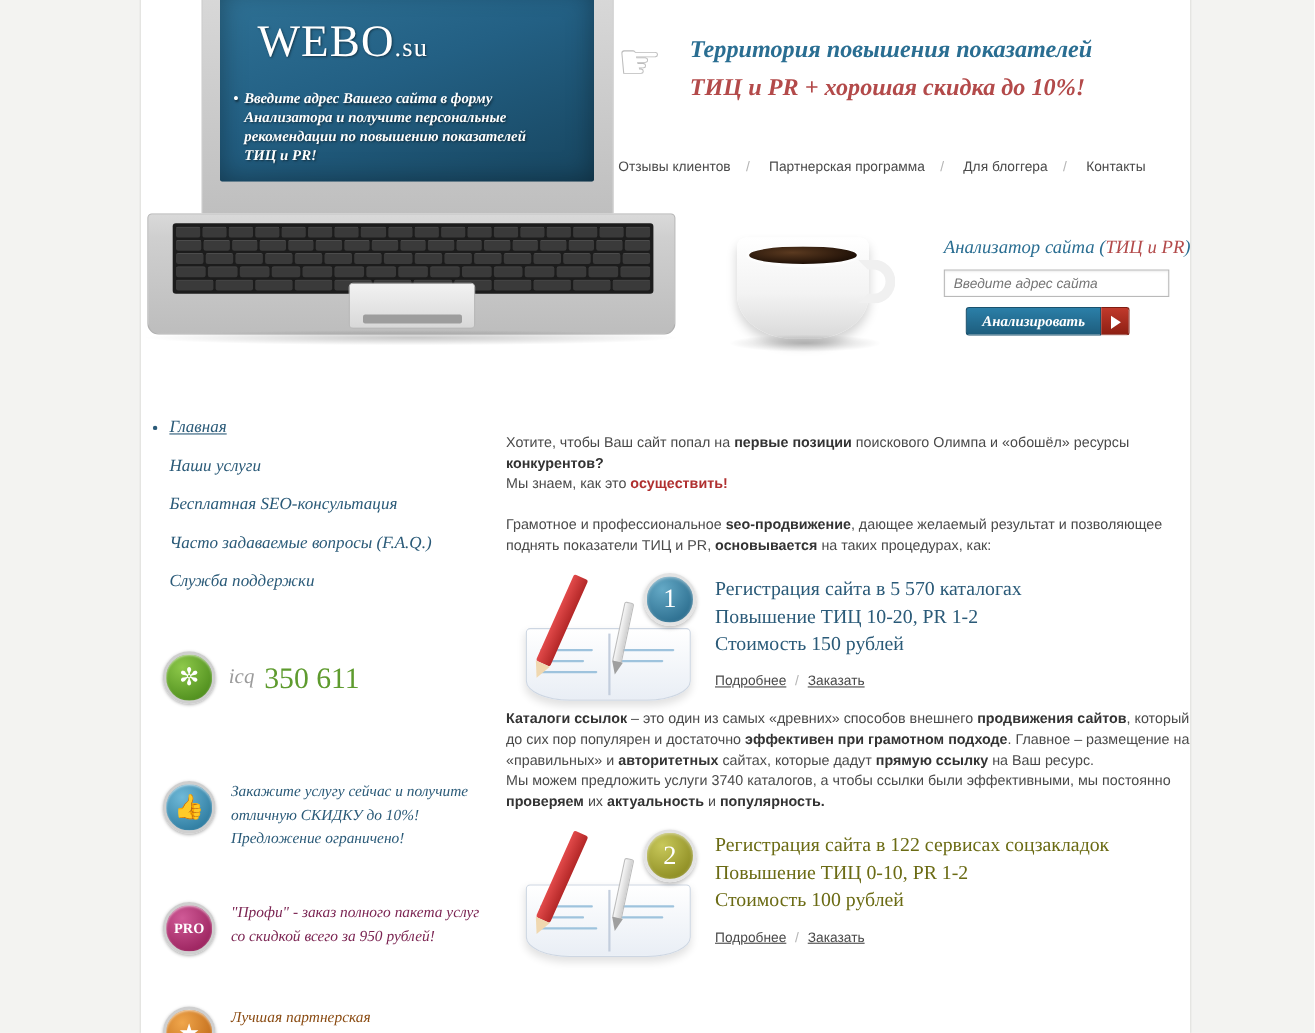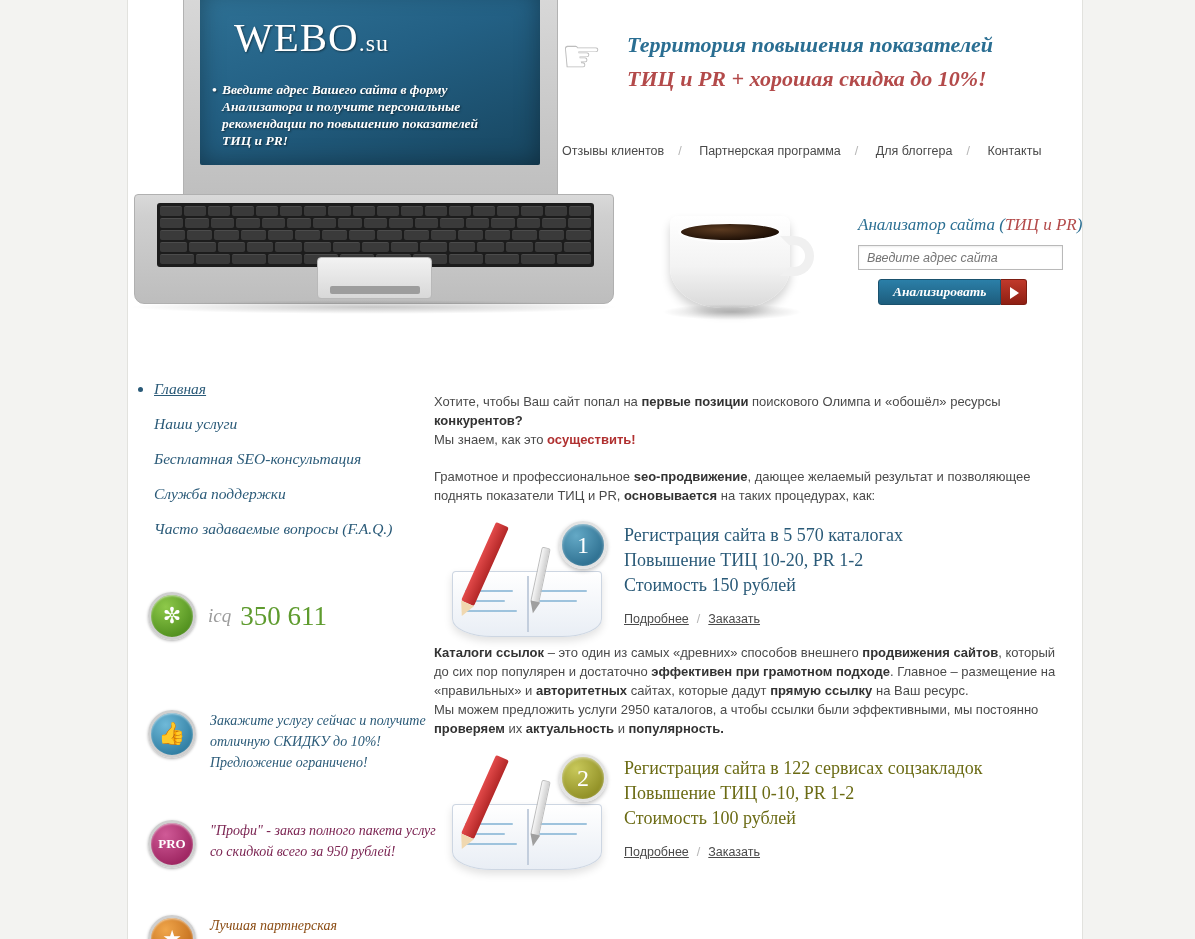--- a/index.html
+++ b/index.html
@@ -370,21 +370,21 @@
   }
   .promo-1 { top: 330px; }
   .promo-2 { top: 440px; }
   .promo-3 { top: 535px; }
   .promo-2 .text { color: #7b2452; }
   .promo-3 .text { color: #8a4b12; }
 
   
   .content {
     position: absolute;
-    left: 434px;
+    left: 460px;
     top: 392px;
     width: 630px;
     font-size: 13px;
     line-height: 19px;
     color: #4a4a4a;
   }
   .content p { margin: 0 0 18px 0; }
   .content b { color: #333; }
   .content .red { color: #b03030; font-weight: bold; }
 
@@ -630,22 +630,22 @@
         <div class="analyzer-go"></div>
       </div>
     </div>
   </div>
 
   <div class="leftcol">
     <ul class="menu">
       <li class="active"><a href="#">Главная</a></li>
       <li class="inactive"><a href="#">Наши услуги</a></li>
       <li class="inactive"><a href="#">Бесплатная SEO-консультация</a></li>
+      <li class="inactive"><a href="#">Часто задаваемые вопросы (F.A.Q.)</a></li>
       <li class="inactive"><a href="#">Служба поддержки</a></li>
-      <li class="inactive"><a href="#">Часто задаваемые вопросы (F.A.Q.)</a></li>
     </ul>
 
     <div class="icq-block">
       <div class="badge green">✼</div>
       <div class="icq-label">icq</div>
       <div class="icq-num">350 611</div>
     </div>
 
     <div class="promo promo-1">
       <div class="badge blue">👍</div>
@@ -692,21 +692,21 @@
         <div class="t1">Повышение ТИЦ 10-20, PR 1-2</div>
         <div class="t1">Стоимость 150 рублей</div>
       </div>
       <div class="svc-links">
         <a href="#">Подробнее</a><span class="sep">/</span><a href="#">Заказать</a>
       </div>
     </div>
 
     <p class="paragraph-block">
       <b>Каталоги ссылок</b><span> – это один из самых «древних» способов внешнего </span><b>продвижения сайтов</b><span>, который до сих пор популярен и достаточно </span><b>эффективен при грамотном подходе</b><span>. Главное – размещение на «правильных» и </span><b>авторитетных</b><span> сайтах, которые дадут </span><b>прямую ссылку</b><span> на Ваш ресурс.</span><br>
-      <span>Мы можем предложить услуги 2950 каталогов, а чтобы ссылки были эффективными, мы постоянно </span><b>проверяем</b><span> их </span><b>актуальность</b><span> и </span><b>популярность.</b>
+      <span>Мы можем предложить услуги 3740 каталогов, а чтобы ссылки были эффективными, мы постоянно </span><b>проверяем</b><span> их </span><b>актуальность</b><span> и </span><b>популярность.</b>
     </p>
 
     <div class="service">
       <div class="svc-art">
         <div class="book">
           <i class="line l1"></i>
             <i class="line l2"></i>
             <i class="line l3"></i>
             <i class="line r1"></i>
             <i class="line r2"></i>

